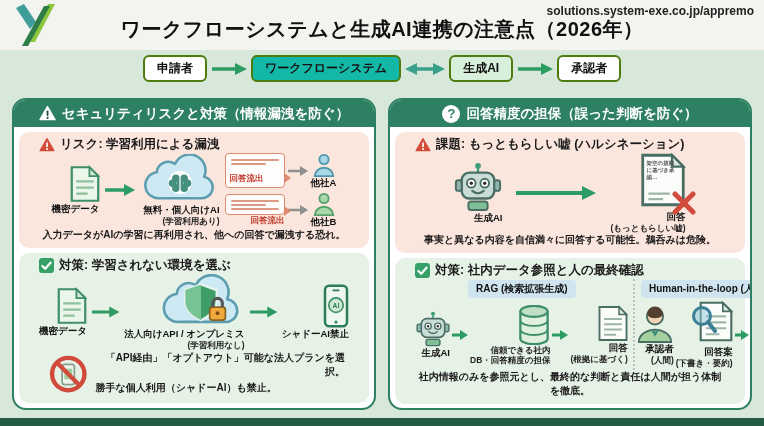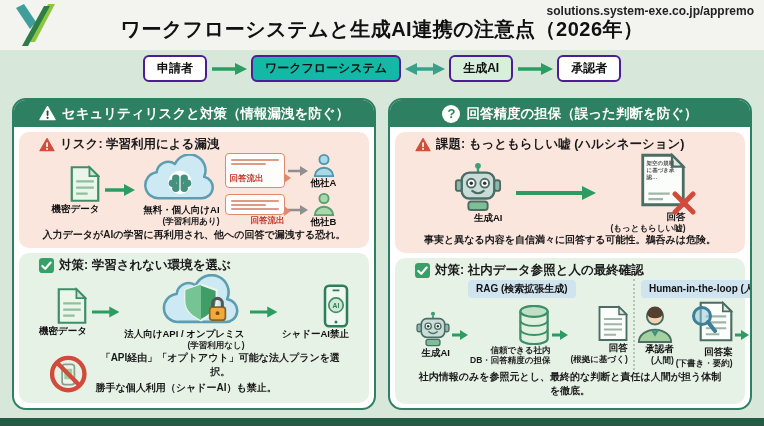--- a/index.html
+++ b/index.html
@@ -8,21 +8,21 @@
     font-family:"Liberation Sans","DejaVu Sans",sans-serif;
     background:#d7e7da; position:relative; overflow:hidden;
   }
   .top-band { position:absolute; top:0; left:0; width:764px; height:50px; background:#f3f4ef; }
   .logo { position:absolute; top:2px; left:14px; }
   .main-title { position:absolute; top:16px; left:0; width:100%; text-align:center;
     font-size:20px; font-weight:900; color:#111; letter-spacing:.5px; }
   .top-url { position:absolute; top:4px; right:10px; font-size:12px; font-weight:bold; color:#222; }
 
   .flow-row { position:absolute; top:55px; left:0; width:100%; display:flex; justify-content:center; align-items:center; gap:4px; }
-  .flow-box { border:2px solid #4c1d95; border-radius:6px; background:#fff; padding:3px 12px;
+  .flow-box { border:2px solid #4d7c0f; border-radius:6px; background:#fff; padding:3px 12px;
     font-size:12px; font-weight:bold; color:#111; white-space:nowrap; }
   .flow-box.blue { background:#14b8a6; }
   .flow-box.green { background:#d8efdb; }
 
   .panels { position:absolute; top:98px; left:12px; width:740px; height:312px;
     display:grid; grid-template-columns:1fr 1fr; gap:12px; }
   .panel { background:#fff; border:2.5px solid #2e8062; border-radius:14px; overflow:hidden;
     display:flex; flex-direction:column; }
   .panel-header { background:#2e8062; color:#fff; height:27px; display:flex; align-items:center;
     justify-content:center; gap:6px; font-size:13.5px; font-weight:bold; flex:0 0 auto; }
@@ -255,21 +255,21 @@
           </div>
         </div>
         <div style="display:flex; align-items:center; gap:8px; padding:1px 4px 2px 10px;">
           <svg width="40" height="40" viewBox="0 0 44 44">
               <rect x="15" y="11" width="14" height="23" rx="3" fill="#eef4ec" stroke="#8aa08f" stroke-width="2"></rect>
               <rect x="17.5" y="16" width="9" height="12" fill="#9fcf9f"></rect>
               <circle cx="22" cy="22" r="18.5" fill="none" stroke="#d14b3c" stroke-width="5"></circle>
               <line x1="9.5" y1="9.5" x2="34.5" y2="34.5" stroke="#d14b3c" stroke-width="5"></line>
             </svg>
           <div style="text-align:left;">
-            <div class="caption" style="text-align:center;">「API経由」「オプトアウト」可能な法人プランを選択。</div>
+            <div class="caption" style="text-align:right;">「API経由」「オプトアウト」可能な法人プランを選択。</div>
             <div class="caption" style="text-align:left;">勝手な個人利用（シャドーAI）も禁止。</div>
           </div>
         </div>
       </div>
 
     </div>
   </section>
 
   <section class="panel">
     <div class="panel-header">

